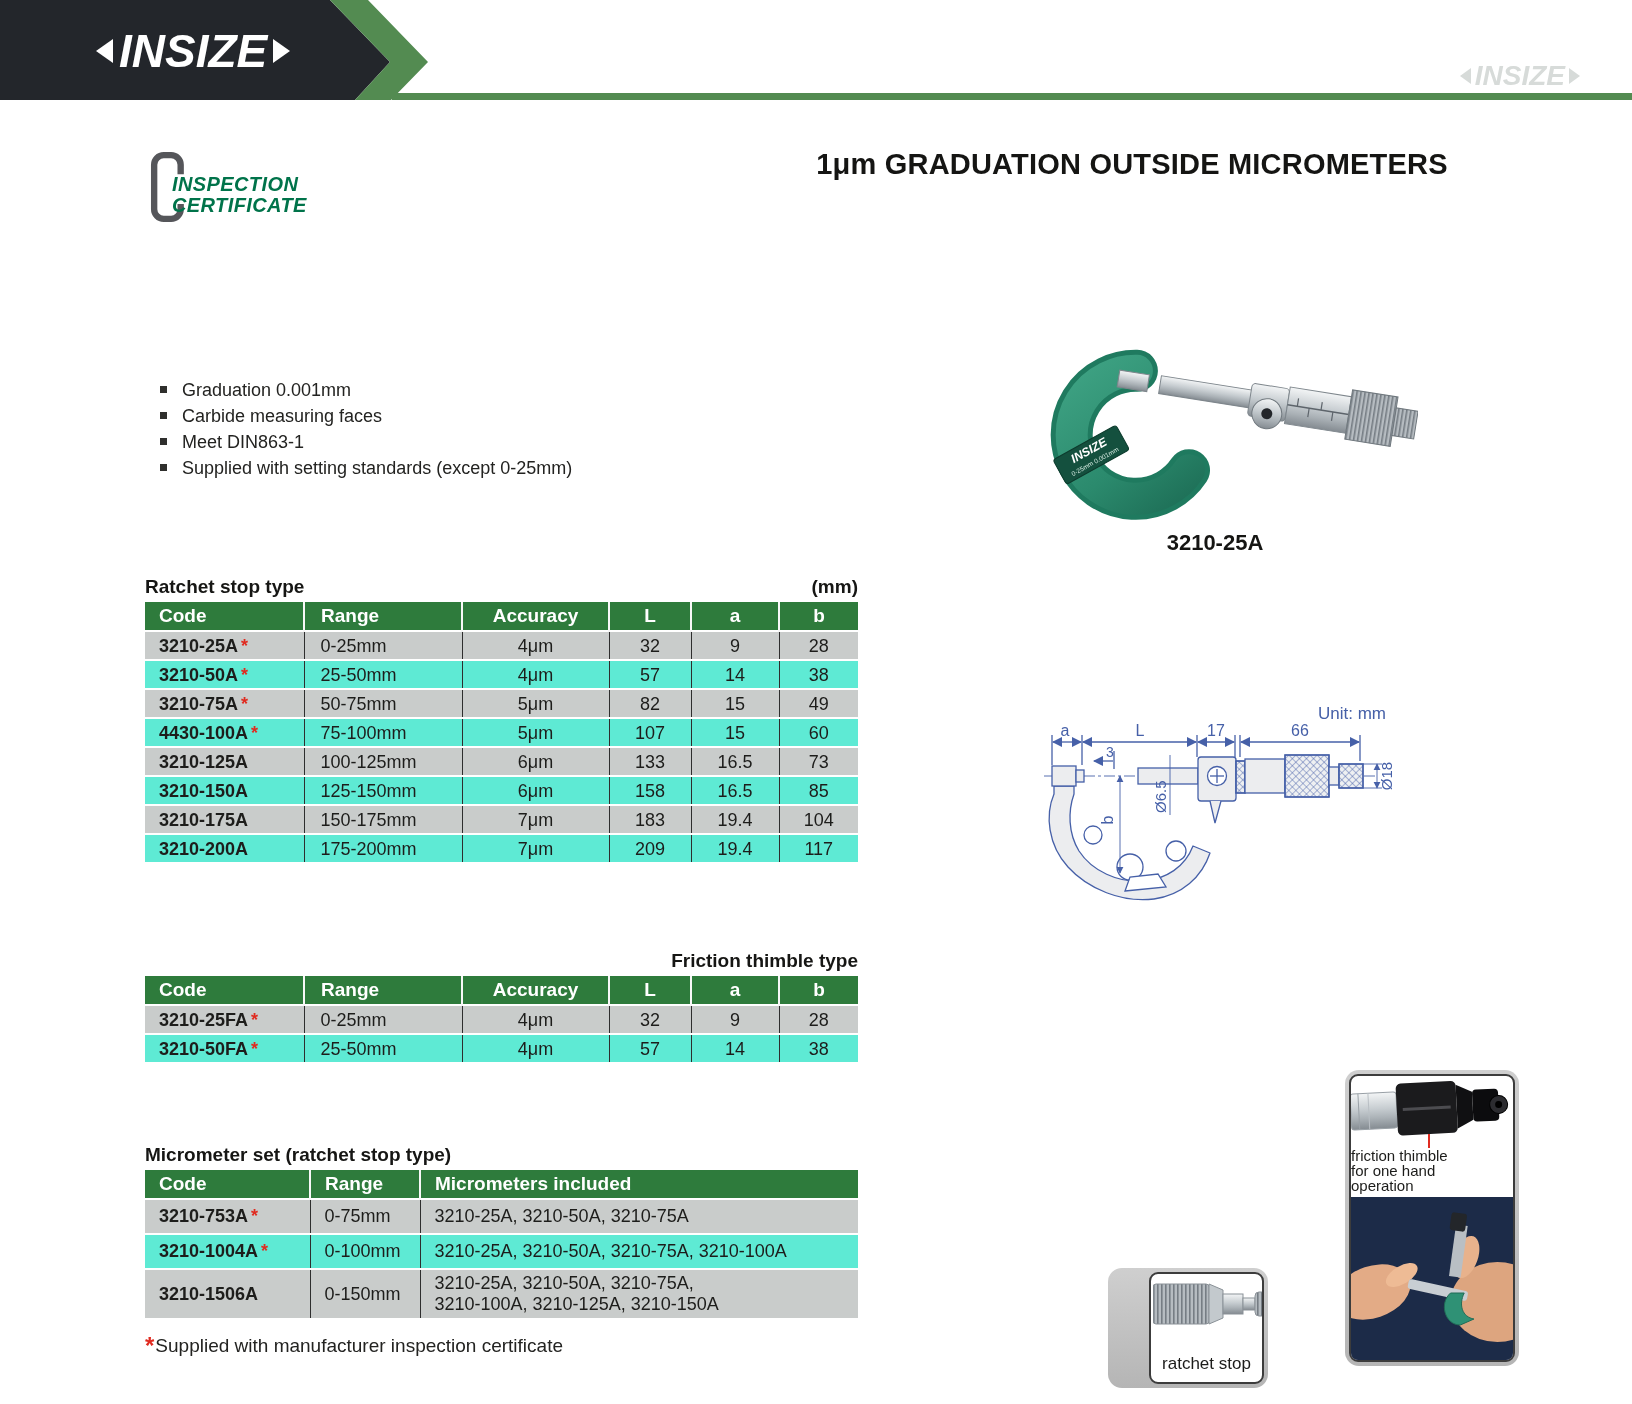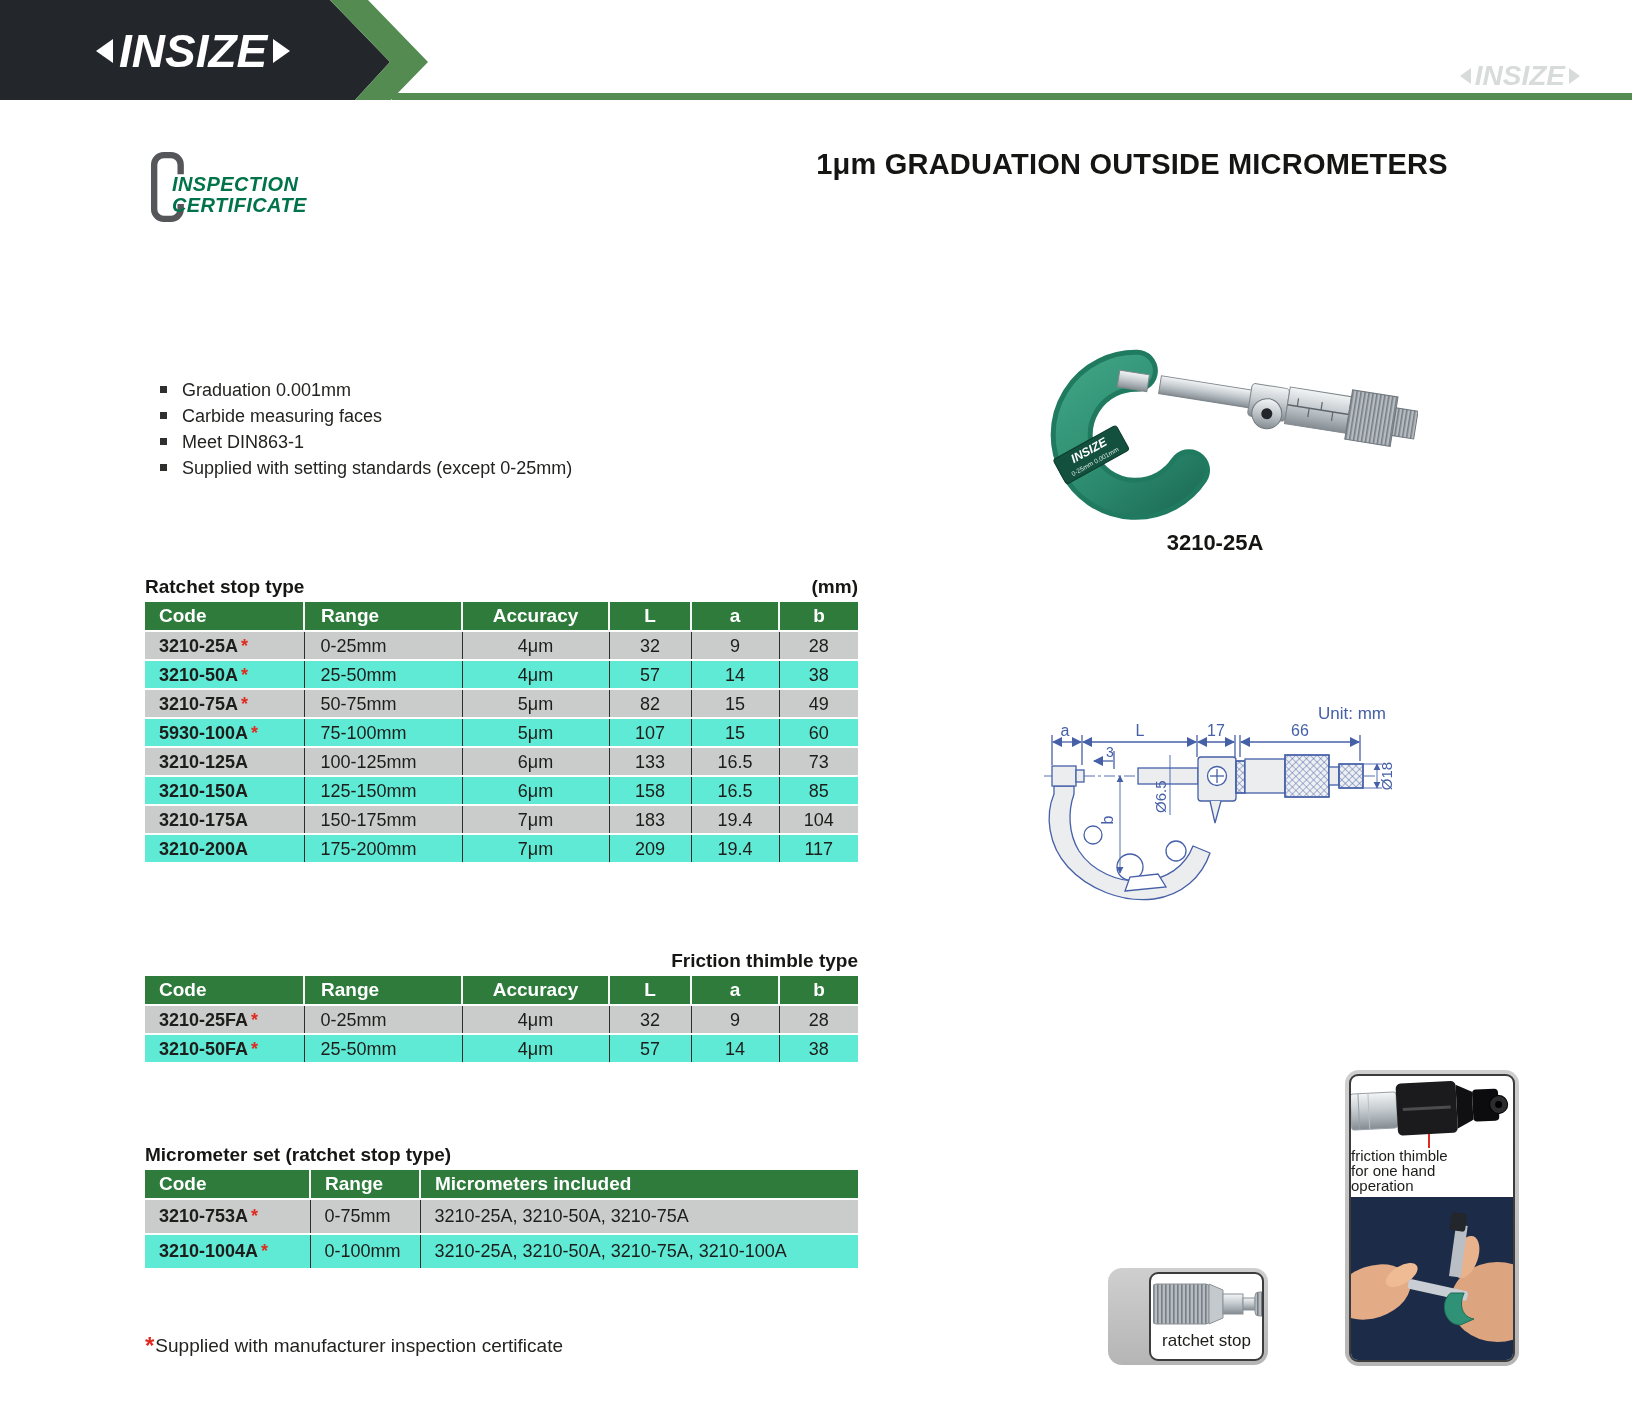--- a/index.html
+++ b/index.html
@@ -74,21 +74,21 @@
   .footnote .marker{color:#e02b20;font-size:24px;font-weight:bold;position:relative;top:2px;margin-right:1px;}
 
   
   .diagram{position:absolute;left:1030px;top:695px;}
 
   
   .box{position:absolute;border-radius:14px;background:#c4c4c4;
        background:linear-gradient(#cfcfcf,#b5b5b5);padding:4px;box-sizing:border-box;}
   .box-inner{position:relative;width:100%;height:100%;background:#ffffff;border:2px solid #3c3c3c;
              border-radius:9px;overflow:hidden;box-sizing:border-box;}
-  #box-ratchet{left:1108px;top:1268px;width:160px;height:97px;padding-left:41px;}
+  #box-ratchet{left:1108px;top:1268px;width:160px;height:120px;padding-left:41px;}
   #box-friction{left:1345px;top:1070px;width:174px;height:296px;}
   .callout-label{position:absolute;width:100%;text-align:center;font-size:17px;color:#1c1c1a;}
   #ratchet-label{bottom:8px;}
   .friction-text{position:absolute;left:0;top:72px;width:100%;text-align:left;
                  font-size:15px;line-height:15px;color:#1c1c1a;}
   .friction-photo{position:absolute;left:0;bottom:0;width:100%;height:163px;}
 </style>
 </head>
 <body>
 
@@ -216,21 +216,21 @@
         </tr>
         <tr class="dark">
           <td class="code"><span>3210-75A</span><span class="star">*</span></td>
           <td>50-75mm</td>
           <td>5μm</td>
           <td>82</td>
           <td>15</td>
           <td>49</td>
         </tr>
         <tr class="light">
-          <td class="code"><span>5930-100A</span><span class="star">*</span></td>
+          <td class="code"><span>4430-100A</span><span class="star">*</span></td>
           <td>75-100mm</td>
           <td>5μm</td>
           <td>107</td>
           <td>15</td>
           <td>60</td>
         </tr>
         <tr class="dark">
           <td class="code"><span>3210-125A</span></td>
           <td>100-125mm</td>
           <td>6μm</td>
@@ -402,20 +402,25 @@
       <tbody>
         <tr class="dark">
           <td class="code"><span>3210-753A</span><span class="star">*</span></td>
           <td>0-75mm</td>
           <td>3210-25A, 3210-50A, 3210-75A</td>
         </tr>
         <tr class="light">
           <td class="code"><span>3210-1004A</span><span class="star">*</span></td>
           <td>0-100mm</td>
           <td>3210-25A, 3210-50A, 3210-75A, 3210-100A</td>
+        </tr>
+        <tr class="dark">
+          <td class="code"><span>3210-1506A</span></td>
+          <td>0-150mm</td>
+          <td>3210-25A, 3210-50A, 3210-75A,<br>3210-100A, 3210-125A, 3210-150A</td>
         </tr>
       </tbody>
     </table>
 
   <div class="footnote">
     <span class="marker">*</span><span>Supplied with manufacturer inspection certificate</span>
   </div>
 
   <div class="box" id="box-ratchet">
     <div class="box-inner">

